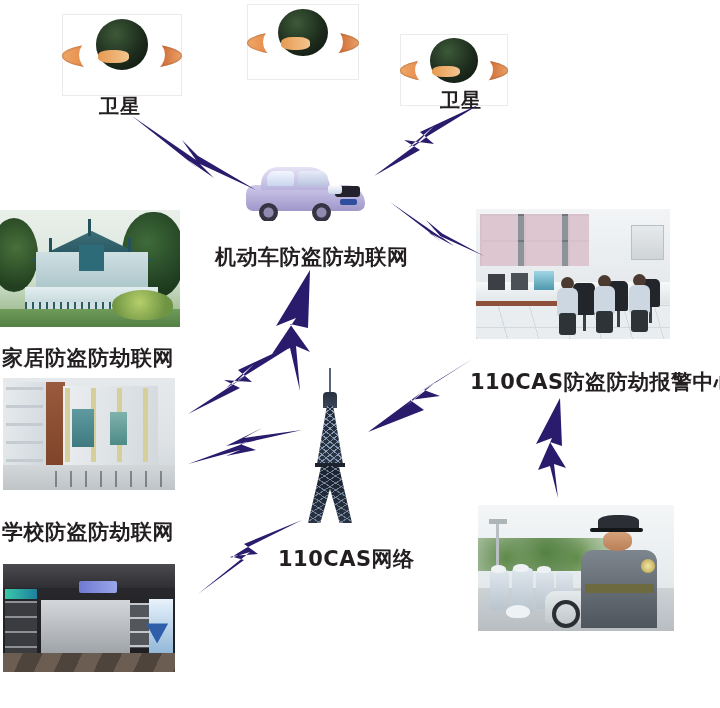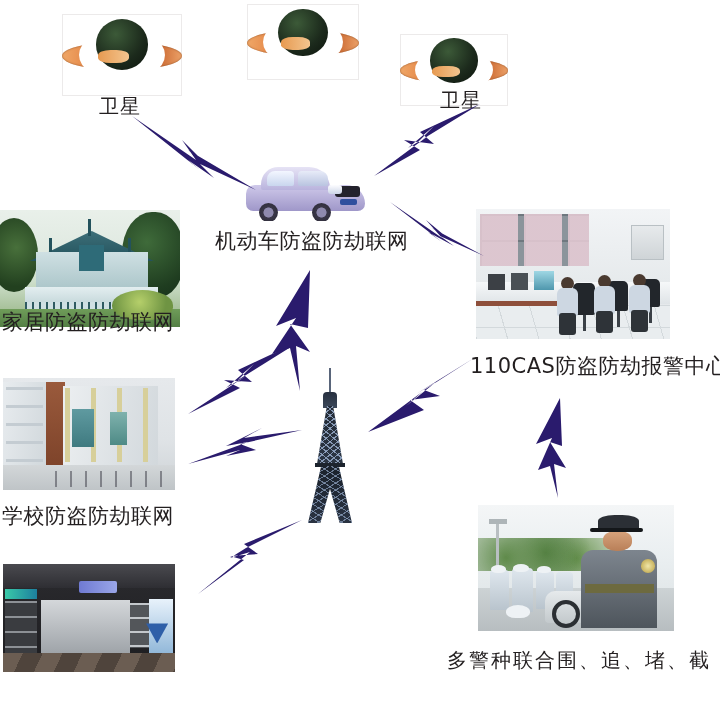--- a/index.html
+++ b/index.html
@@ -14,26 +14,26 @@
     position: relative;
     width: 720px;
     height: 708px;
     background: #ffffff;
     overflow: hidden;
   }
   .label {
     position: absolute;
     color: #231f20;
     font-family: "DejaVu Sans", "Liberation Sans", sans-serif;
-    font-weight: 400;
+    font-weight: 700;
     white-space: nowrap;
     letter-spacing: 0.5px;
     line-height: 1;
   }
-  .label.cn  { font-size: 21px; }
+  .label.cn  { font-size: 21px; margin-top: 16px; }
   .label.cn2 { font-size: 20px; letter-spacing: 2px; }
   .label.sat { font-size: 20px; letter-spacing: 1px; }
 
   
   .photo {
     position: absolute;
     overflow: hidden;
     background: #d9dde0;
   }
 
@@ -269,21 +269,21 @@
     <div class="house-body"></div>
     <div class="house-gable"></div>
     <div class="house-spire" style="left:49%; top:8%; height:14%;"></div>
     <div class="house-spire" style="left:27%; top:24%; height:12%;"></div>
     <div class="house-spire" style="left:71%; top:24%; height:12%;"></div>
     <div class="house-porch"></div>
     <div class="house-rail"></div>
     <div class="house-lawn"></div>
     <div class="house-bush"></div>
   </div>
-  <div class="label cn" style="left:2px; top:312px;">家居防盗防劫联网</div>
+  <div class="label cn" style="left:2px; top:332px;">家居防盗防劫联网</div>
 
   <div class="photo" style="left:3px; top:378px; width:172px; height:112px;">
     <div class="school-sky"></div>
     <div class="school-block"></div>
     <div class="school-floors"></div>
     <div class="school-brick"></div>
     <div class="school-main"></div>
     <div class="school-cols"></div>
     <div class="school-glass"></div>
     <div class="school-glass2"></div>
@@ -305,20 +305,21 @@
     <div class="shop-floor"></div>
   </div>
 
   <div class="tower" style="left:306px; top:368px; width:48px; height:155px;">
     <div class="tower-mast" style="top:0; height:26px;"></div>
     <div class="tower-top" style="top:24px; width:14px; height:16px; border-radius:4px 4px 0 0;"></div>
     <div class="tower-mid" style="top:38px; width:26px; height:58px;"></div>
     <div class="tower-deck" style="top:95px; width:30px; height:4px;"></div>
     <div class="tower-legs" style="top:98px; width:44px; height:57px;"></div>
   </div>
+  <div class="label cn" style="left:278px; top:533px;">110CAS网络</div>
 
   <div class="photo" style="left:476px; top:209px; width:194px; height:130px;">
     <div class="ctrl-bg"></div>
     <div class="ctrl-wall"></div>
     <div class="ctrl-mon"></div>
     <div class="ctrl-mon-i"></div>
     <div class="ctrl-rack"></div>
     <div class="ctrl-floor"></div>
     <div class="ctrl-desk"></div>
     <div class="ctrl-deskedge"></div>
@@ -367,21 +368,20 @@
     <div class="pol-bikewh" style="left:62%; bottom:2%; width:20px; height:20px;"></div>
     <div class="pol-officer">
       <div class="pol-obody"></div>
       <div class="pol-obelt"></div>
       <div class="pol-obadge"></div>
       <div class="pol-oface"></div>
       <div class="pol-ohat"></div>
       <div class="pol-obrim"></div>
     </div>
   </div>
-  <div class="label cn2" style="left:447px; top:650px;">多警种联合围、追、堵、截</div>
 
   <div class="bolt" style="left:130px; top:112px;">
     <svg width="130" height="80" viewBox="0 0 130 80">
       <polygon points="2,4 66,48 52,28 76,52 58,38 126,78 70,52 84,66 58,48 70,58" fill="#2a1b6d"></polygon>
     </svg>
   </div>
 
   <div class="bolt" style="left:372px; top:102px;">
     <svg width="110" height="78" viewBox="0 0 110 78">
       <polygon points="108,2 46,40 62,24 36,46 56,34 2,74 48,48 32,38 62,42 48,30" fill="#2a1b6d"></polygon>

